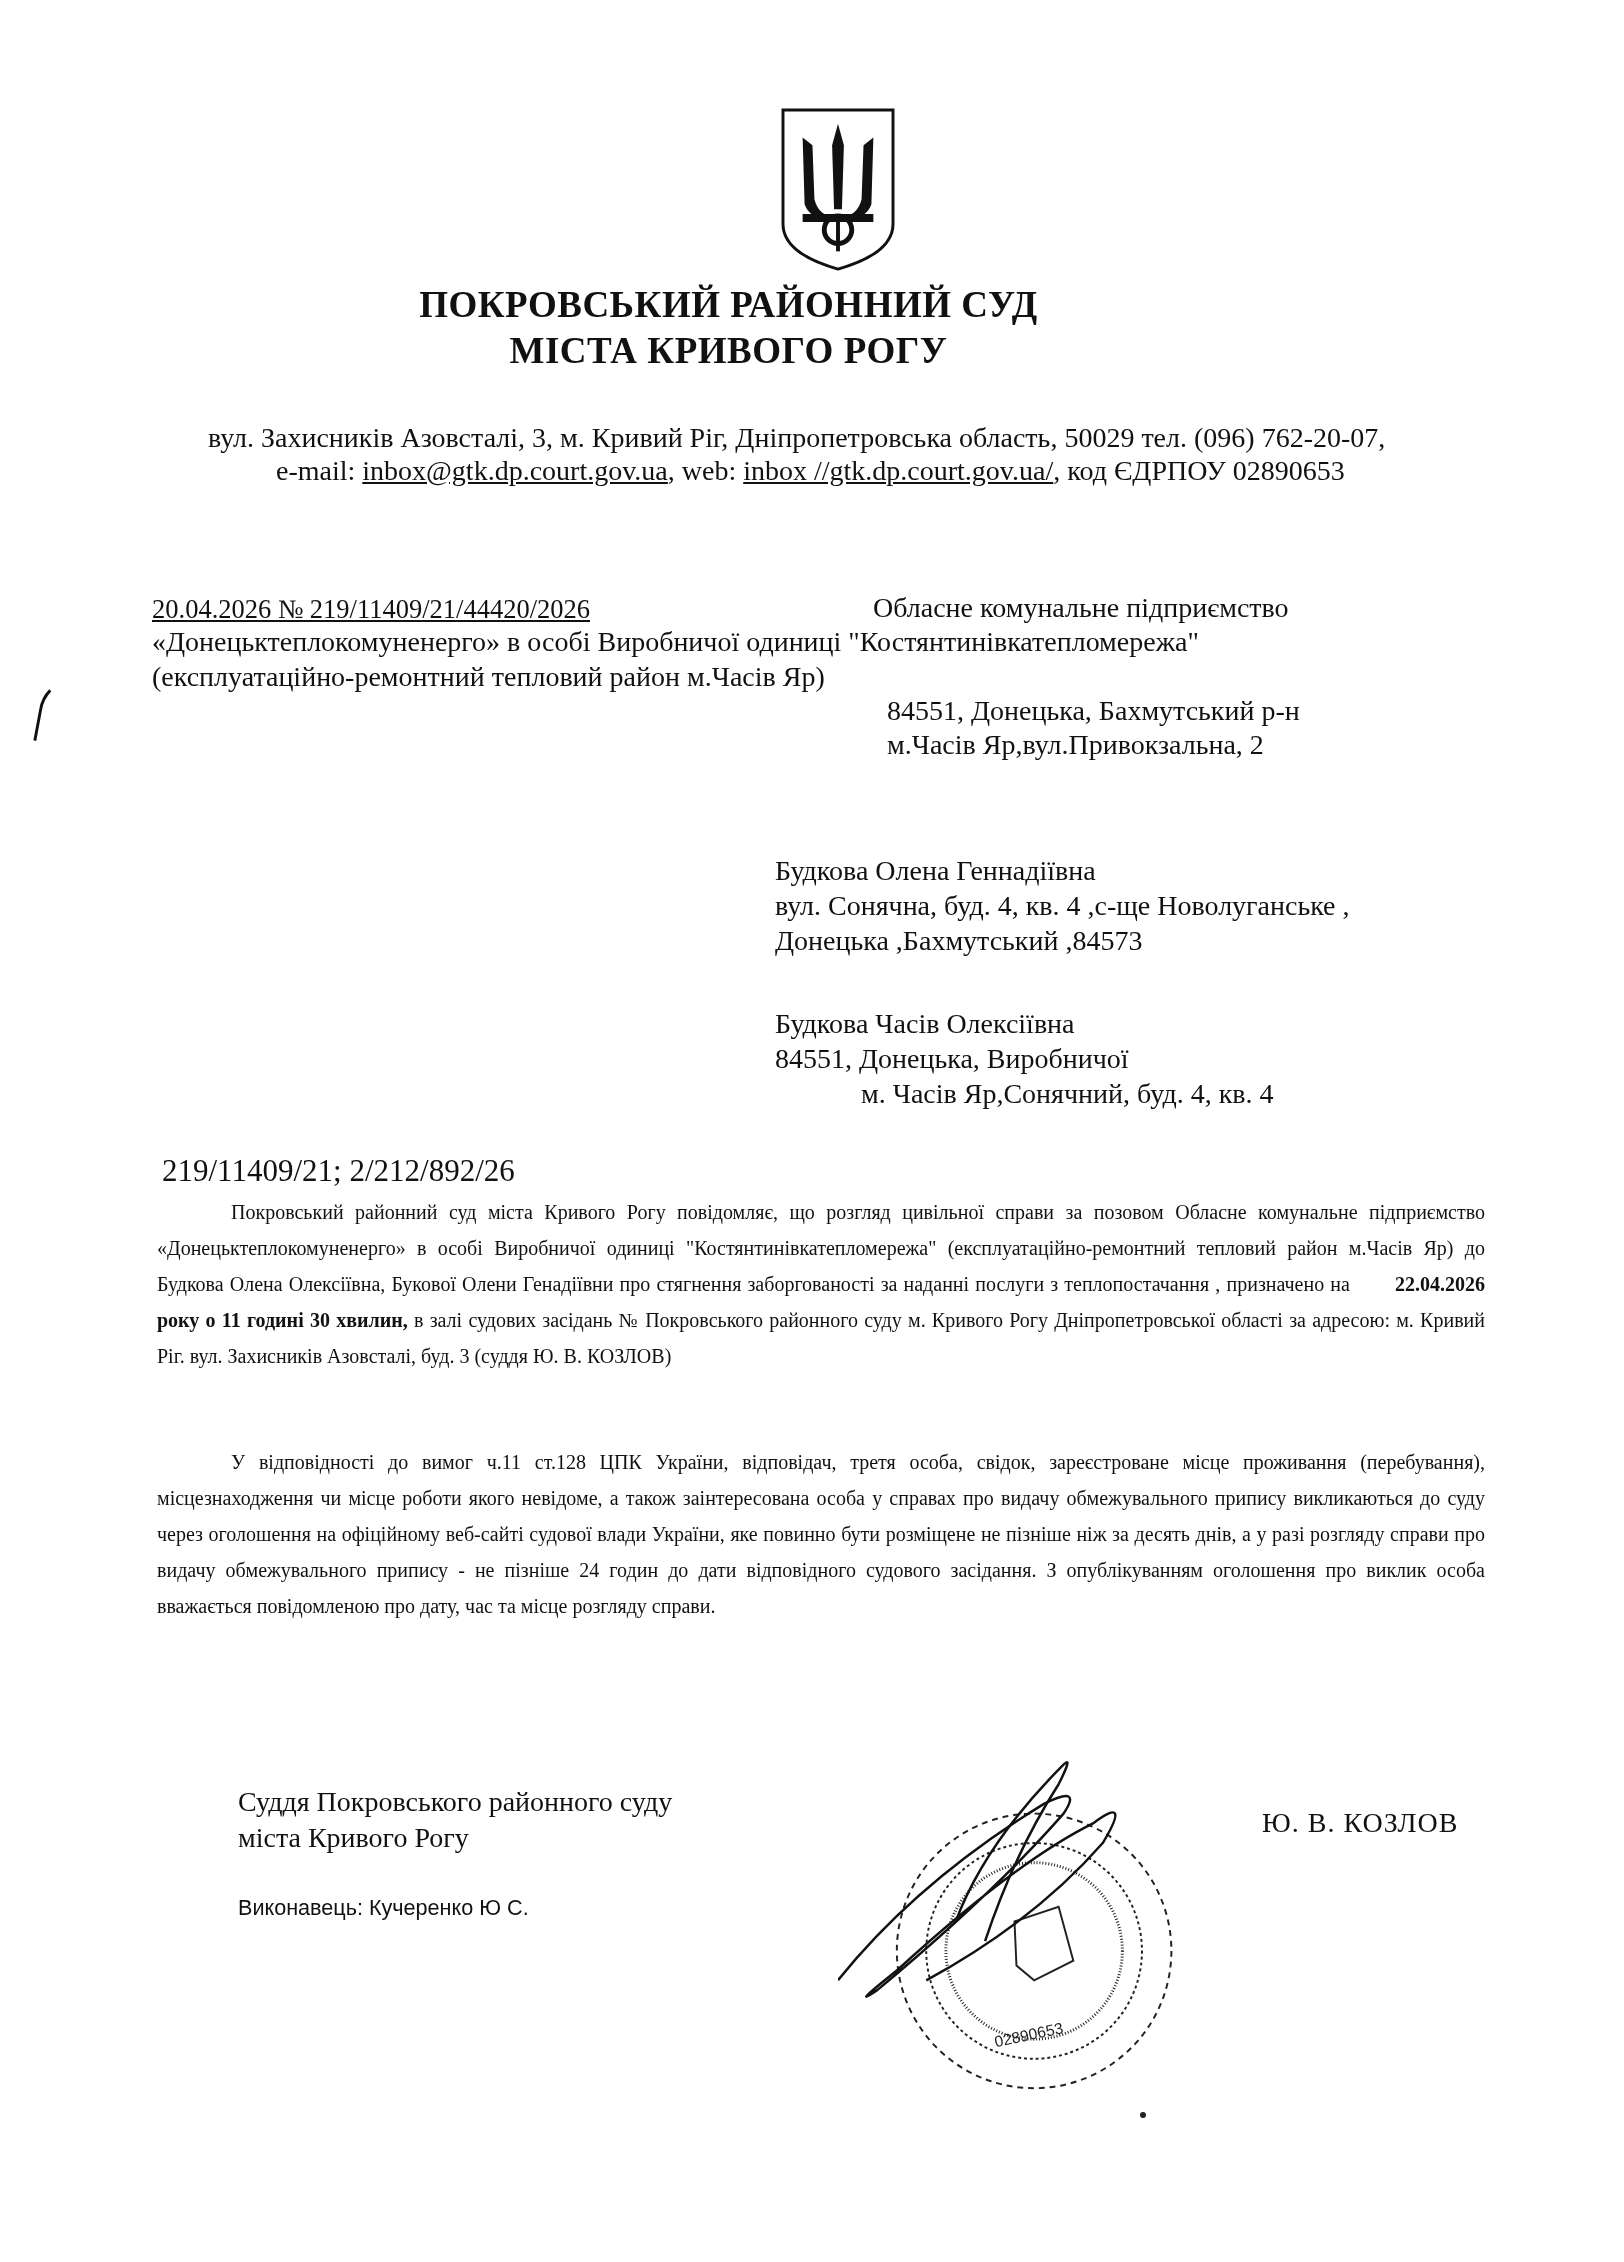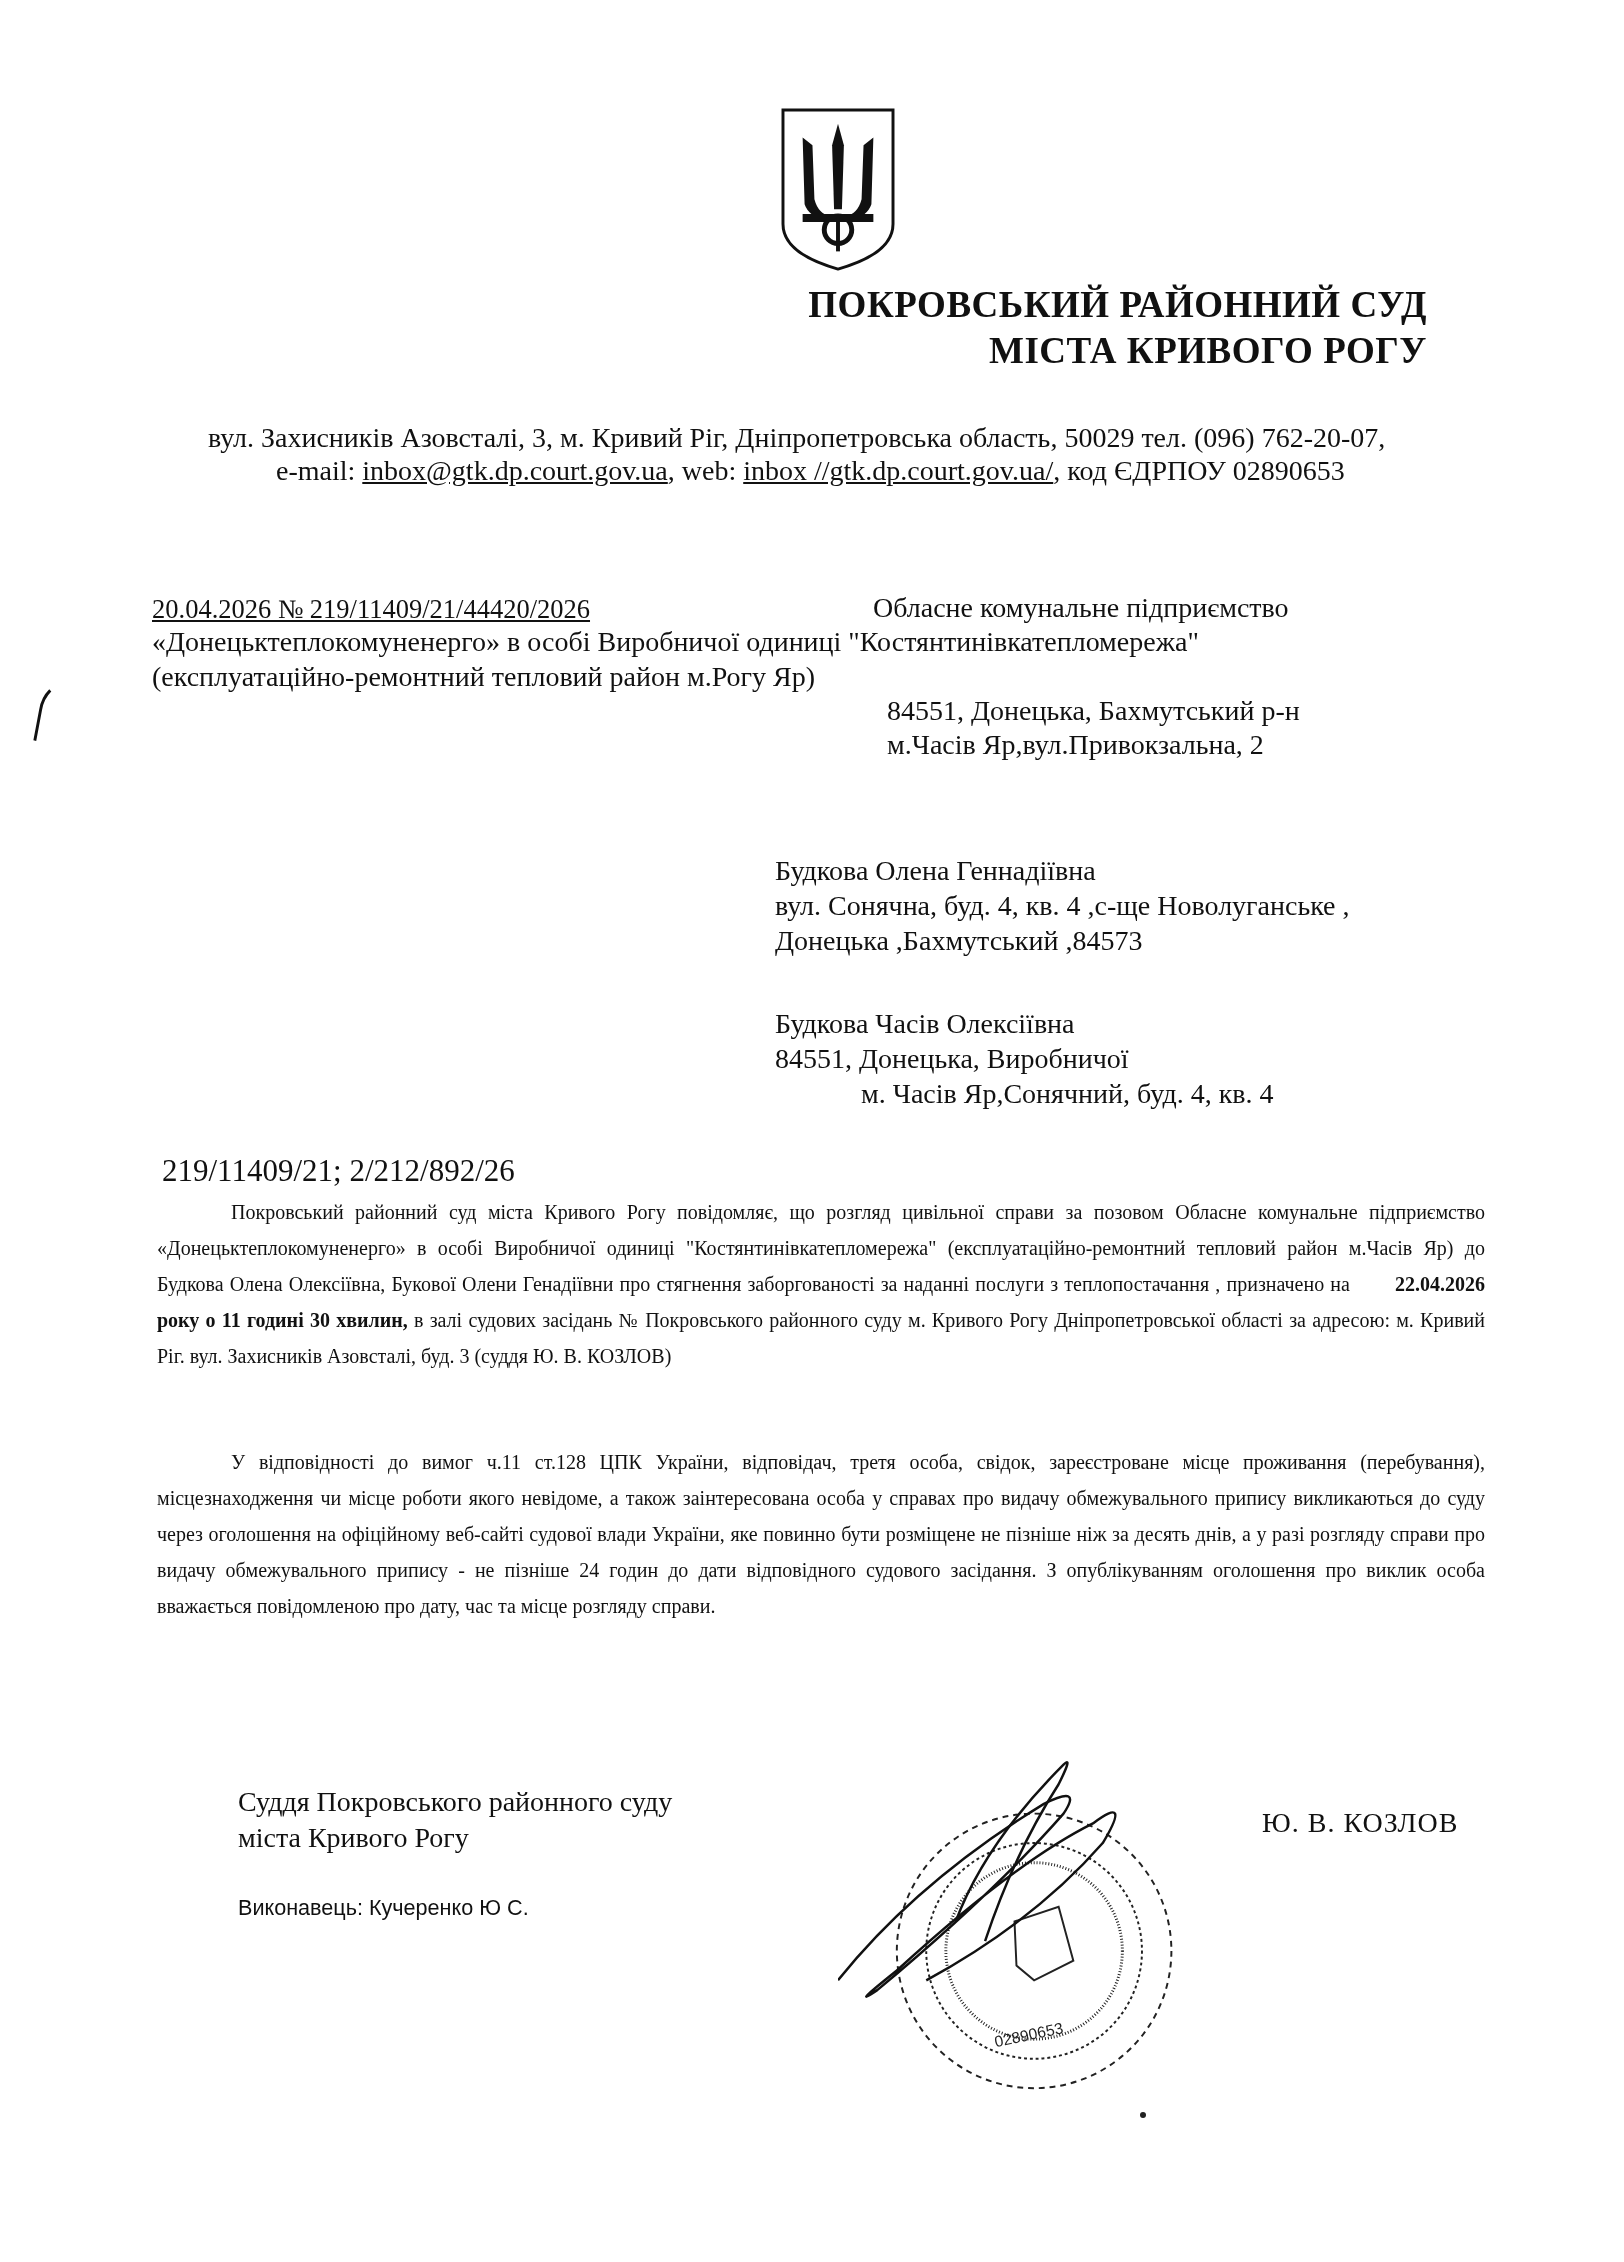--- a/index.html
+++ b/index.html
@@ -2,21 +2,21 @@
 <html><head>
   <meta charset="utf-8">
   <style>
     html, body { margin: 0; padding: 0; background: #ffffff; }
     body { width: 1624px; height: 2262px; position: relative; overflow: hidden;
            font-family: "Liberation Serif", "DejaVu Serif", serif; color: #111; }
     .abs { position: absolute; white-space: nowrap; }
     .t28 { font-size: 28px; line-height: 35px; }
     .t27 { font-size: 26.5px; line-height: 33px; }
     .crest { left: 779px; top: 106px; width: 118px; height: 167px; }
-    .title { left: 0; width: 1427px; text-align: right; font-weight: bold; font-size: 37px; line-height: 45px; letter-spacing: 0.5px; }
+    .title { left: 15px; width: 1427px; text-align: center; font-weight: bold; font-size: 37px; line-height: 45px; letter-spacing: 0.5px; }
     .u { text-decoration: underline; }
     .body-par { position: absolute; left: 157px; width: 1328px; font-size: 20px; line-height: 36px; text-align: justify; }
     .body-par .ind { display: inline-block; width: 74px; }
     .b { font-weight: bold; }
     .sans { font-family: "Liberation Sans", "DejaVu Sans", sans-serif; }
     .stamp { left: 838px; top: 1745px; width: 353px; height: 353px; }
     .margin-mark { left: 29px; top: 686px; width: 29px; height: 59px; }
     .dot-mark { left: 1140px; top: 2112px; width: 5.9px; height: 5.9px; background: #222; border-radius: 50%; }
   </style>
 </head>
@@ -37,21 +37,21 @@
 
 <div class="abs t28" style="left:208px; top:420px;">вул. Захисників Азовсталі, 3, м. Кривий Ріг,  Дніпропетровська область, 50029 тел. (096) 762-20-07,</div>
 <div class="abs t28" style="left:276px; top:453px;">
   <span>e-mail: </span><span class="u">inbox@gtk.dp.court.gov.ua</span><span>,  web: </span><span class="u">inbox //gtk.dp.court.gov.ua/</span><span>, код ЄДРПОУ 02890653</span>
 </div>
 
 <div class="abs t27 u" style="left:152px; top:593px;">20.04.2026 № 219/11409/21/44420/2026</div>
 
 <div class="abs t28" style="left:873px; top:590px;">Обласне комунальне підприємство</div>
 <div class="abs t28" style="left:152px; top:624px;">«Донецьктеплокомуненерго» в особі  Виробничої одиниці "Костянтинівкатепломережа"</div>
-<div class="abs t28" style="left:152px; top:659px;">(експлуатаційно-ремонтний тепловий район м.Рогу Яр)</div>
+<div class="abs t28" style="left:152px; top:659px;">(експлуатаційно-ремонтний тепловий район м.Часів Яр)</div>
 <div class="abs t28" style="left:887px; top:693px;">84551,  Донецька,  Бахмутський р-н</div>
 <div class="abs t28" style="left:887px; top:727px;">м.Часів Яр,вул.Привокзальна, 2</div>
 
 <svg class="abs margin-mark" viewBox="0 0 30 60">
   <path d="M22 4 Q14 12 12 24 L6 56" fill="none" stroke="#111" stroke-width="3"></path>
 </svg>
 
 <div class="abs t28" style="left:775px; top:853px;">Будкова Олена Геннадіївна</div>
 <div class="abs t28" style="left:775px; top:888px;">вул. Сонячна, буд. 4, кв. 4 ,с-ще Новолуганське ,</div>
 <div class="abs t28" style="left:775px; top:923px;">Донецька ,Бахмутський ,84573</div>

